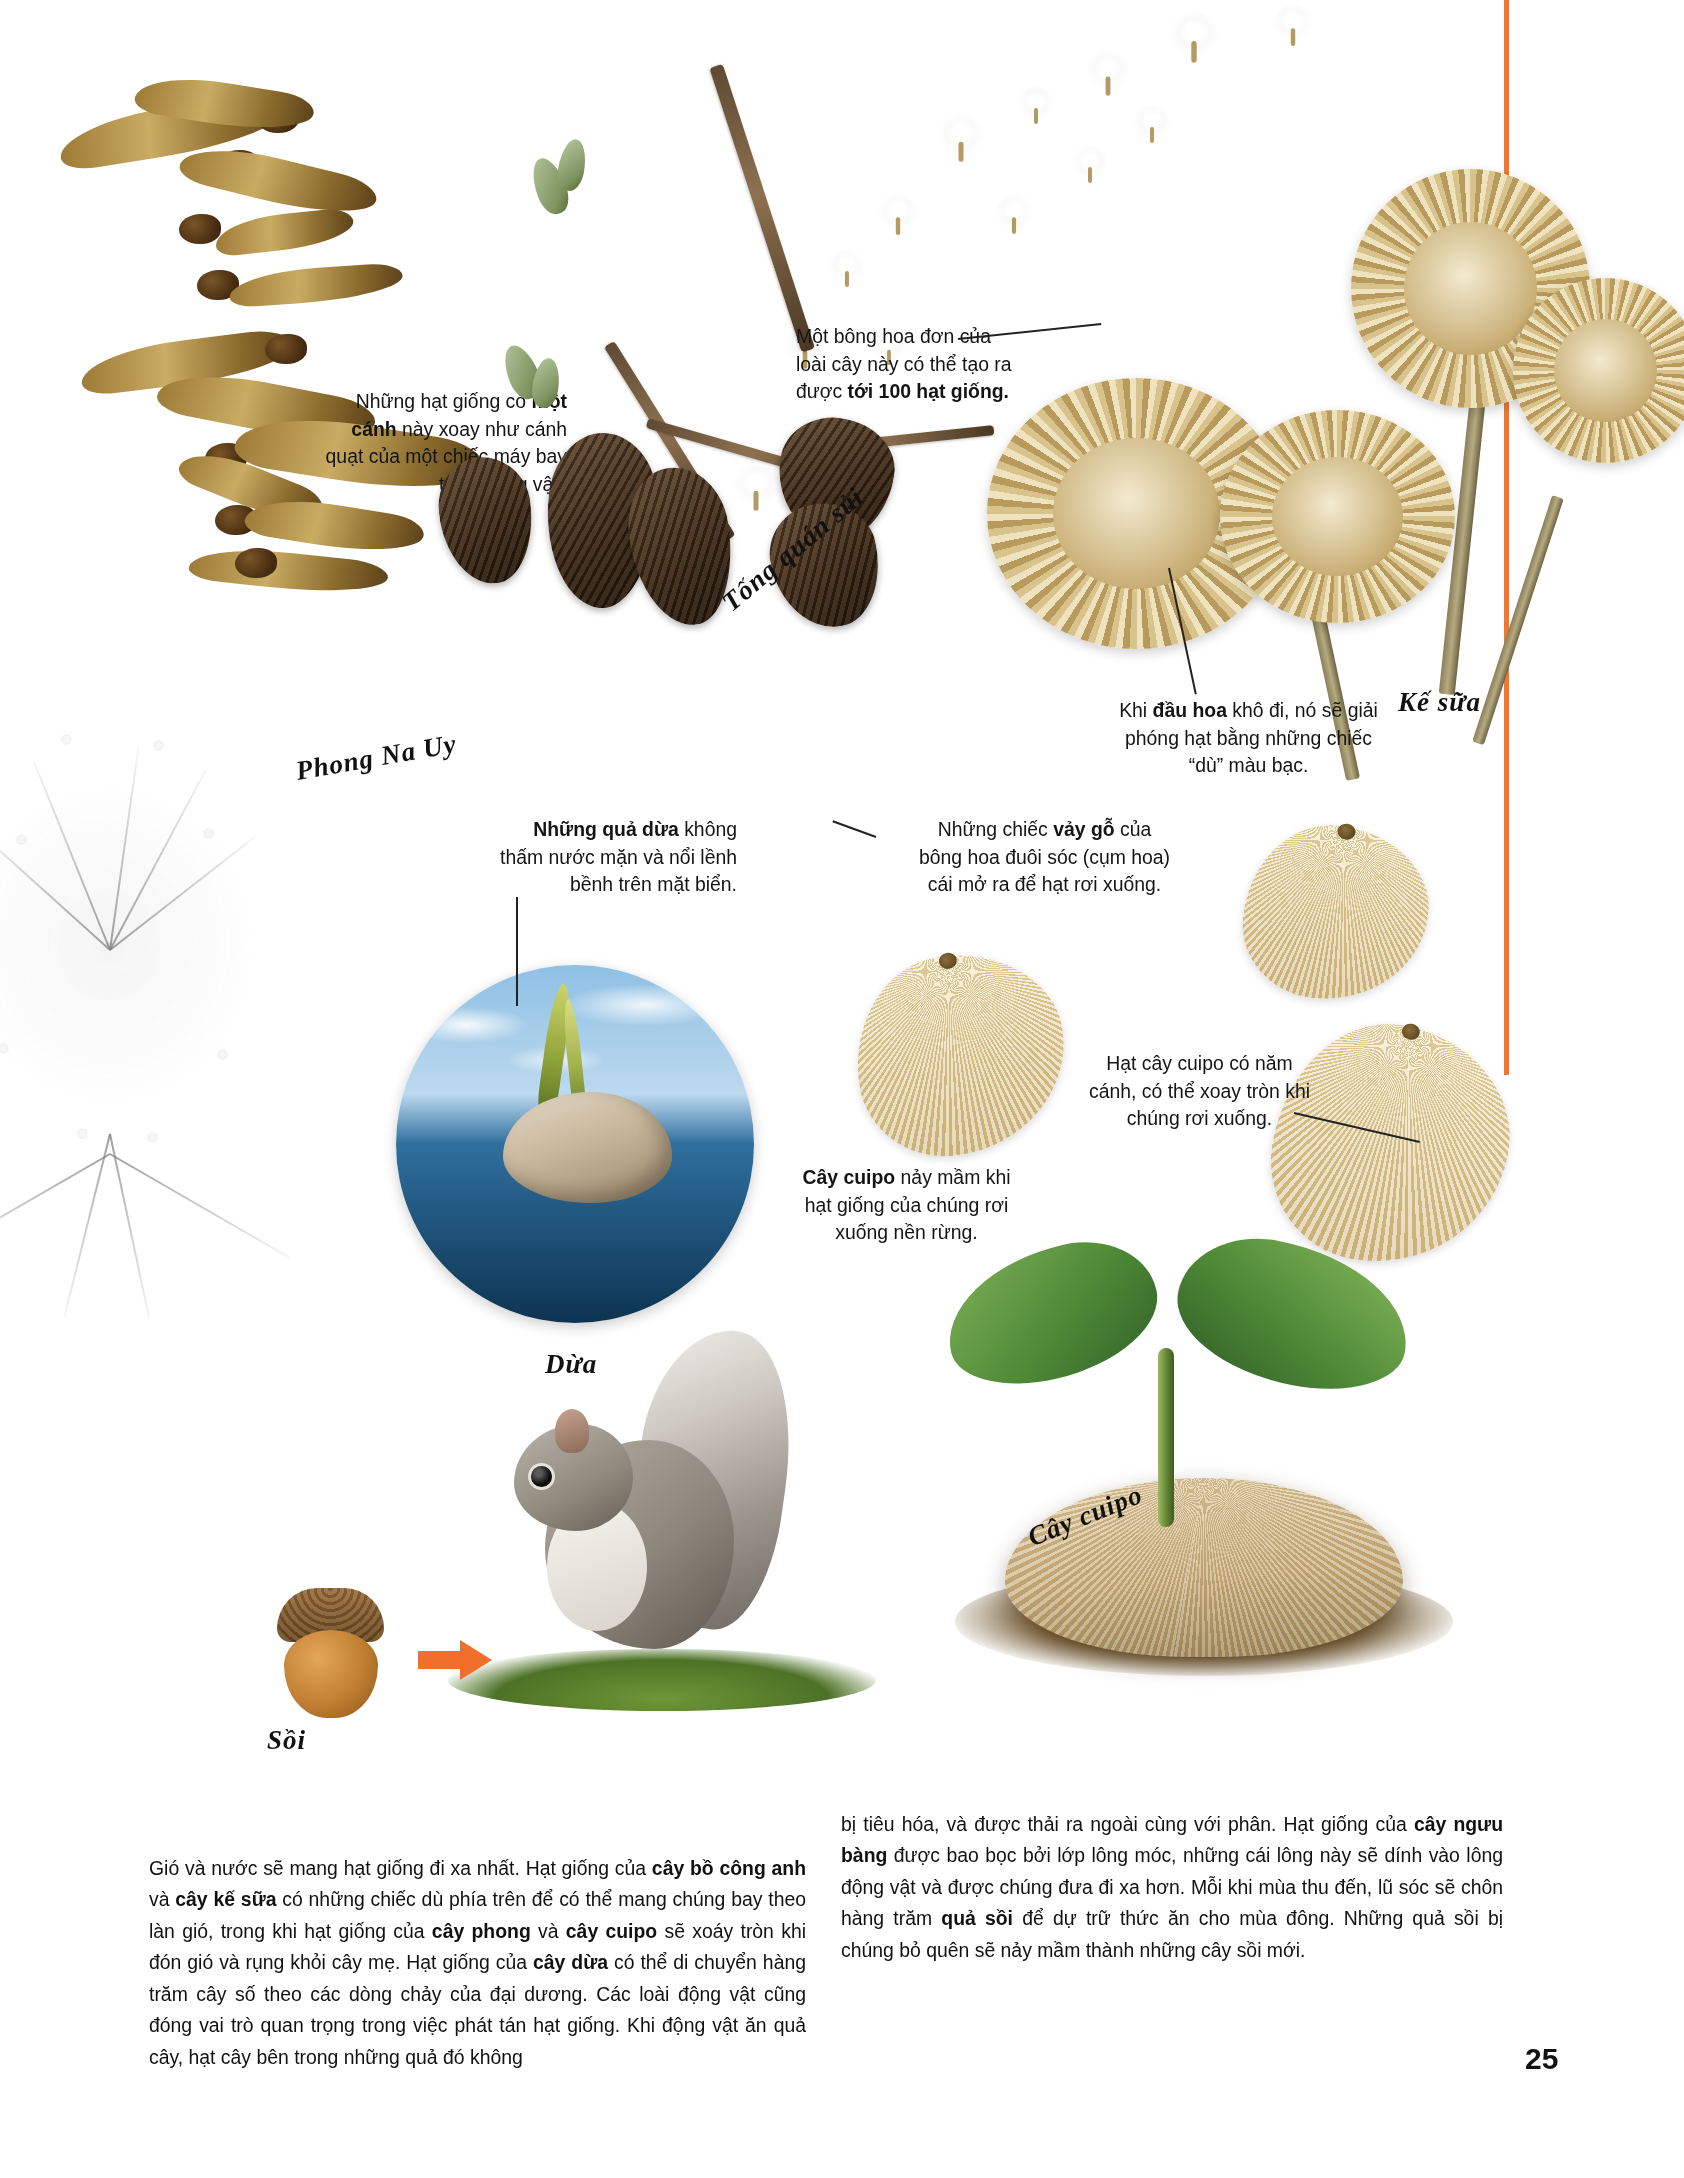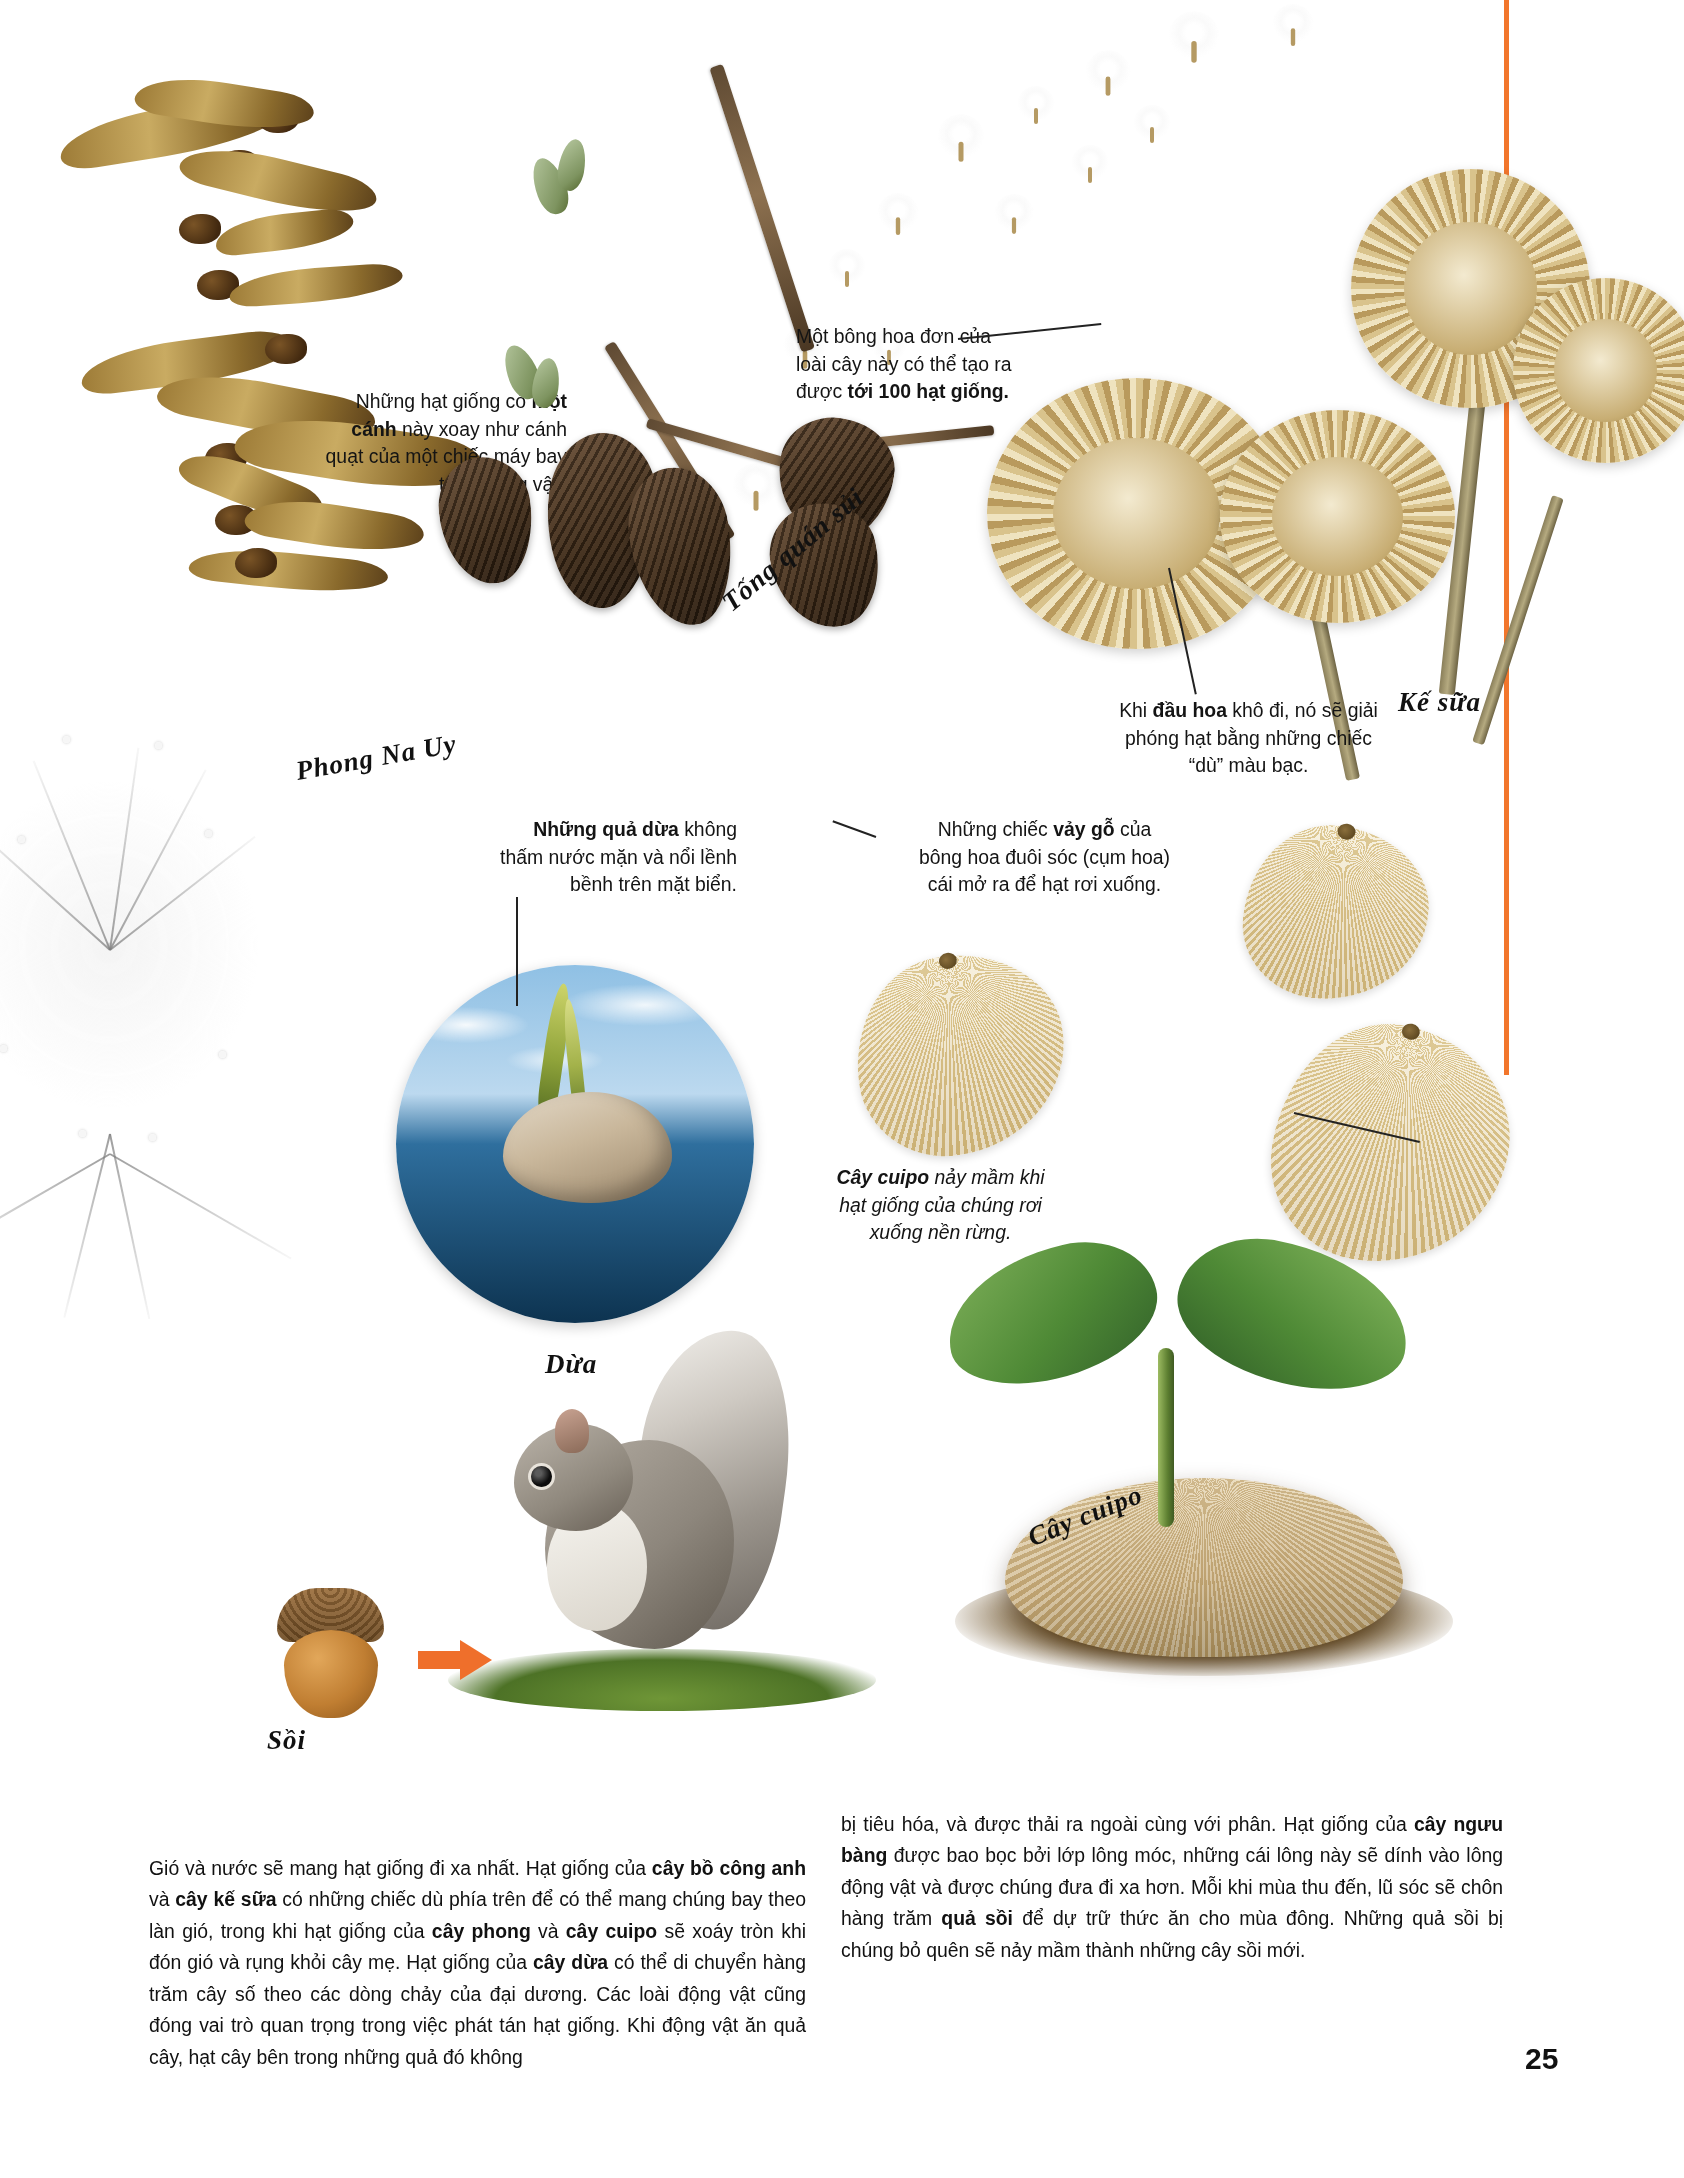--- a/index.html
+++ b/index.html
@@ -477,32 +477,33 @@
       <span class="hilum"></span>
     </div>
     <div class="cuipo-seed" style="left:-20px; top:119px; width:209px; height:199px; transform:rotate(-8deg);">
       <span class="hilum"></span>
     </div>
     <div class="cuipo-seed" style="left:398px; top:189px; width:234px; height:239px; transform:rotate(10deg);">
       <span class="hilum"></span>
     </div>
   </div>
 
+  <div class="caption cap-center" style="left:1085px; top:1050px; width:229px;">Hạt cây cuipo có năm cánh, có thể xoay tròn khi chúng rơi xuống.</div>
   <div class="leader" style="left:1294px; top:1112px; width:129px; height:2px; transform:rotate(13deg);"></div>
 
   <div class="photo" id="seedling">
     <div class="soil"></div>
     <div class="husk"></div>
     <div class="stem"></div>
     <div class="leaf-l"></div>
     <div class="leaf-r"></div>
   </div>
   <span class="specimen-label rot-neg22" style="left:1035px; top:1522px;">Cây cuipo</span>
 
-  <div class="caption cap-center" style="left:826px; top:1164px; width:229px;font-style:italic;"><b>Cây cuipo</b> nảy mầm khi hạt giống của chúng rơi xuống nền rừng.</div>
+  <div class="caption cap-center" style="left:792px; top:1164px; width:229px;"><b>Cây cuipo</b> nảy mầm khi hạt giống của chúng rơi xuống nền rừng.</div>
 
   <div class="photo" id="squirrel">
     <div class="grass"></div>
     <div class="tail"></div>
     <div class="body"></div>
     <div class="belly"></div>
     <div class="head"></div>
     <div class="ear"></div>
     <div class="eye"></div>
   </div>

